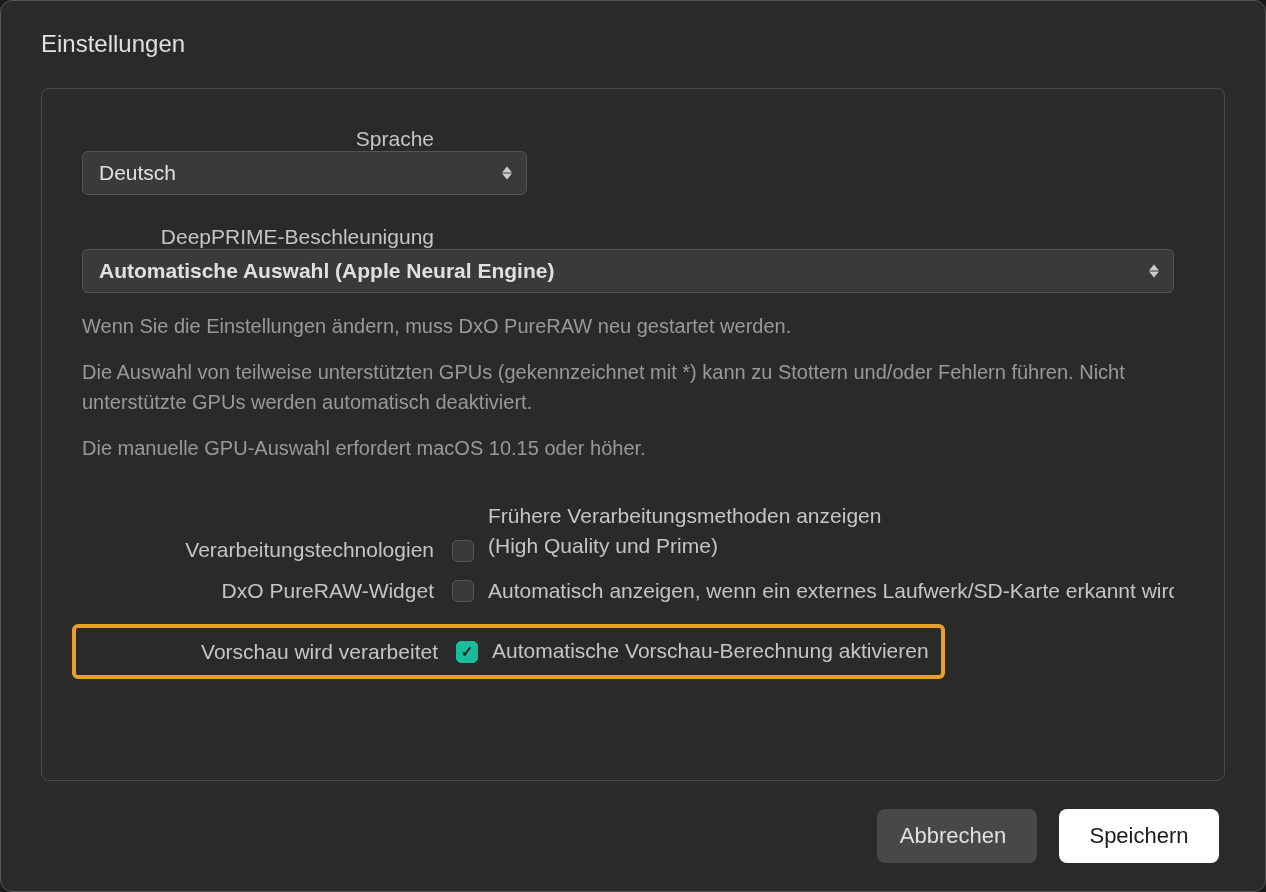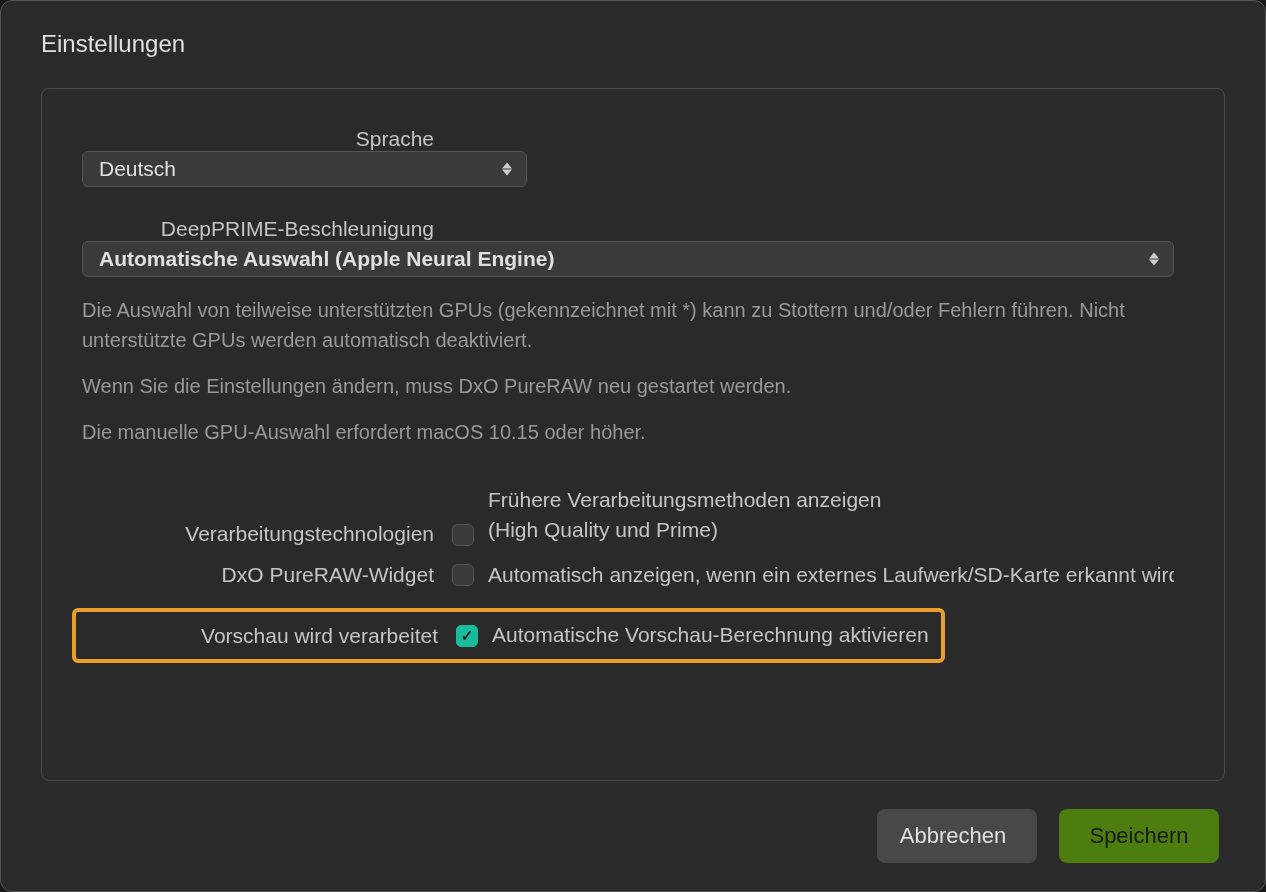--- a/index.html
+++ b/index.html
@@ -65,21 +65,21 @@
     .form-control-area {
       flex: 1;
       min-width: 0;
     }
     
     .select-wrapper {
       position: relative;
       background: #3a3a3a;
       border: 1px solid #555;
       border-radius: 6px;
-      height: 36px;
+      height: 44px;
       display: flex;
       align-items: center;
       padding: 0 40px 0 16px;
       cursor: pointer;
     }
     
     .select-wrapper.narrow {
       width: 445px;
     }
     
@@ -228,21 +228,21 @@
       min-width: 160px;
     }
     
     .btn-secondary {
       background: #484848;
       color: #e0e0e0;
       padding-left: 20px;
     }
     
     .btn-primary {
-      background: #4d7c0f;
+      background: #ffffff;
       color: #1a1a1a;
     }
   </style>
 </head>
 <body>
 
 <div class="dialog">
 
   <h1 class="dialog-title">Einstellungen</h1>
 
@@ -267,22 +267,22 @@
       <div class="form-label">DeepPRIME-Beschleunigung</div>
       <div class="form-control-area">
         <div class="select-wrapper wide">
           <span class="select-value">Automatische Auswahl (Apple Neural Engine)</span>
           <span class="select-arrows">
             <span class="arrow-up"></span>
             <span class="arrow-down"></span>
           </span>
         </div>
         <div class="help-text">
+          <div class="help-text-block">Wenn Sie die Einstellungen ändern, muss DxO PureRAW neu gestartet werden.</div>
           <div class="help-text-block">Die Auswahl von teilweise unterstützten GPUs (gekennzeichnet mit *) kann zu Stottern und/oder Fehlern führen. Nicht unterstützte GPUs werden automatisch deaktiviert.</div>
-          <div class="help-text-block">Wenn Sie die Einstellungen ändern, muss DxO PureRAW neu gestartet werden.</div>
           <div class="help-text-block">Die manuelle GPU-Auswahl erfordert macOS 10.15 oder höher.</div>
         </div>
       </div>
     </div>
     
     
     <div class="checkbox-row multiline">
       <div class="checkbox-label-left multiline">Verarbeitungstechnologien</div>
       <div class="checkbox multiline"></div>
       <div class="checkbox-text multiline">

